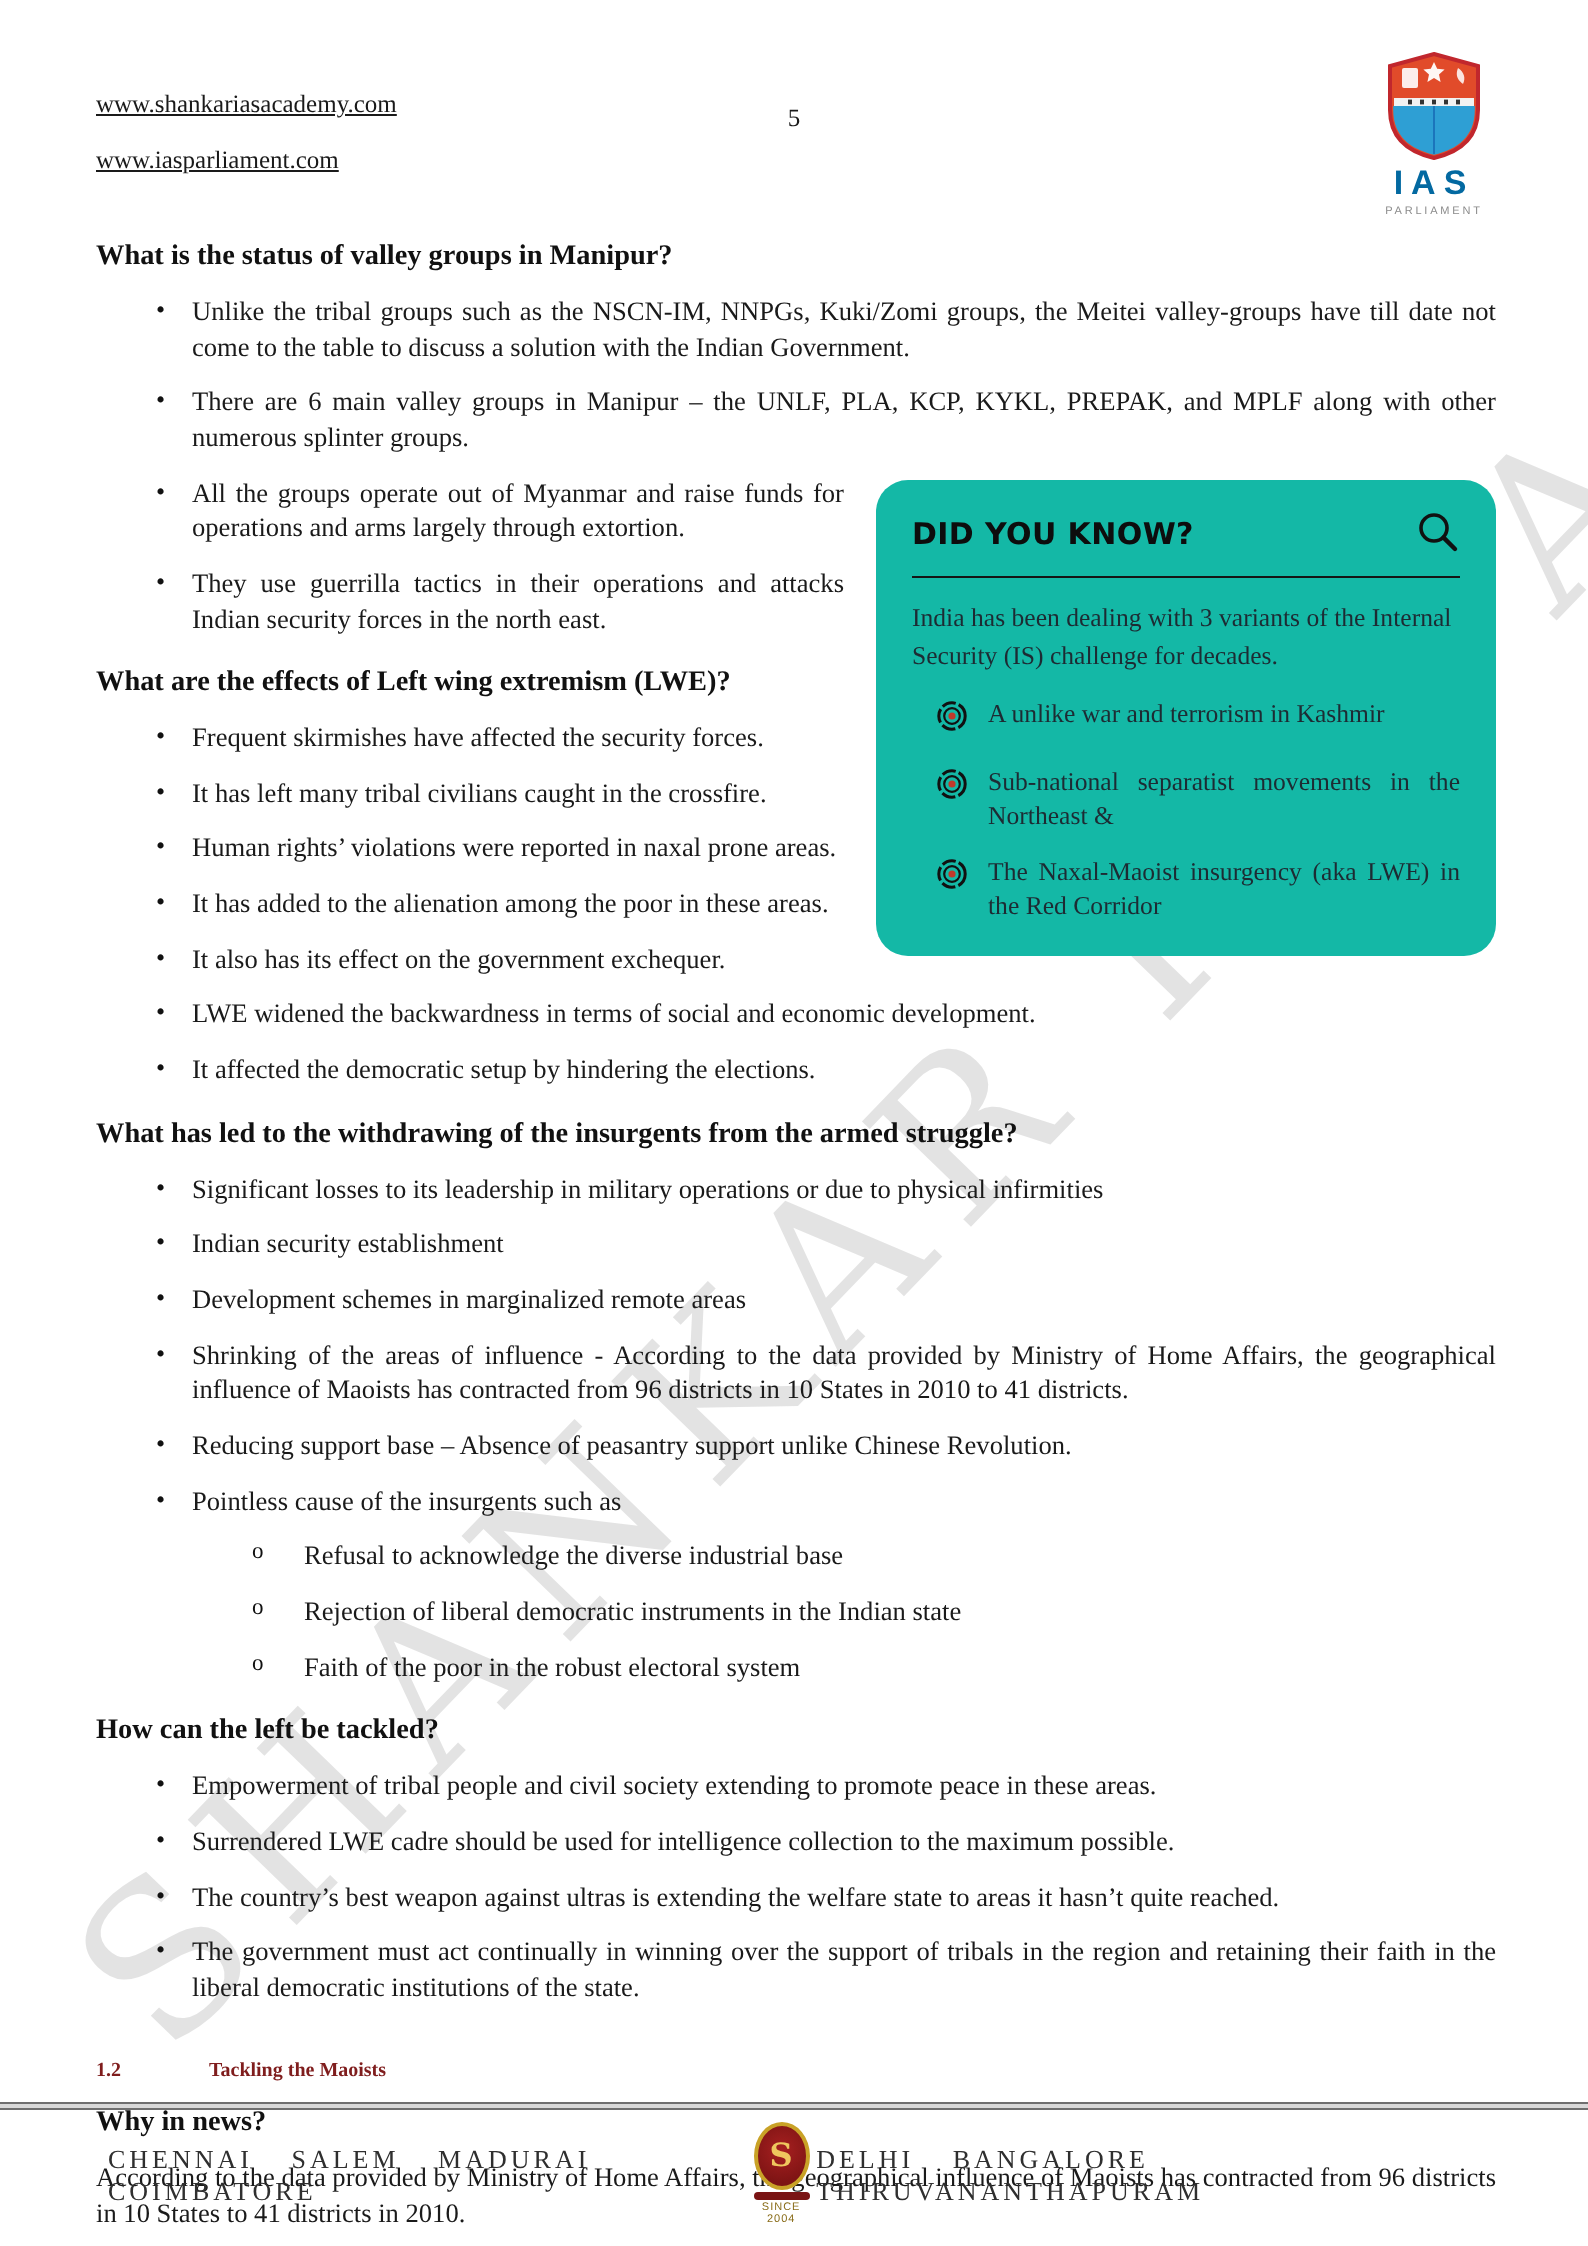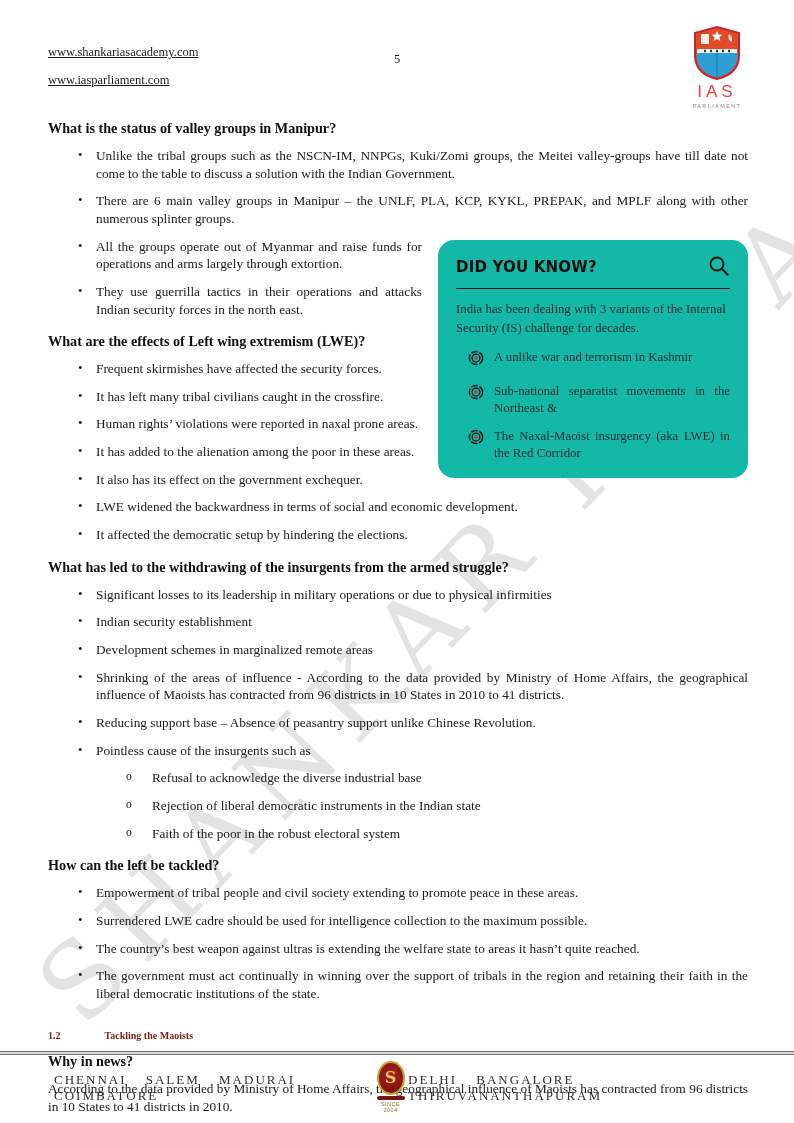--- a/index.html
+++ b/index.html
@@ -23,22 +23,22 @@
     font-size:12.5px; text-decoration:underline; color:#1a1a1a;
     line-height:1.4; width:max-content;
   }
   .page-number{
     position:absolute; top:52px; left:0; right:0; text-align:center;
     font-size:12.5px; color:#1a1a1a;
   }
   .brand-logo{position:absolute; top:26px; right:44px; width:66px; text-align:center;}
   .brand-logo svg{display:block; margin:0 auto;}
   .brand-title{
-    font-family:"Liberation Sans", sans-serif; font-weight:400;
-    font-size:17px; letter-spacing:4px; color:#ef4444; margin-top:2px;
+    font-family:"Liberation Sans", sans-serif; font-weight:700;
+    font-size:17px; letter-spacing:4px; color:#0369a1; margin-top:2px;
   }
   .brand-sub{
     font-family:"Liberation Sans", sans-serif; font-size:5.5px;
     letter-spacing:1.4px; color:#8a8a8a; margin-top:1px;
   }
   
   .main{position:relative; z-index:1; padding:16px 46px 0 48px; font-size:13.3px; line-height:1.33;}
   .q{
     font-size:14.2px; font-weight:bold; color:#111;
     margin:14px 0 9px 0;

